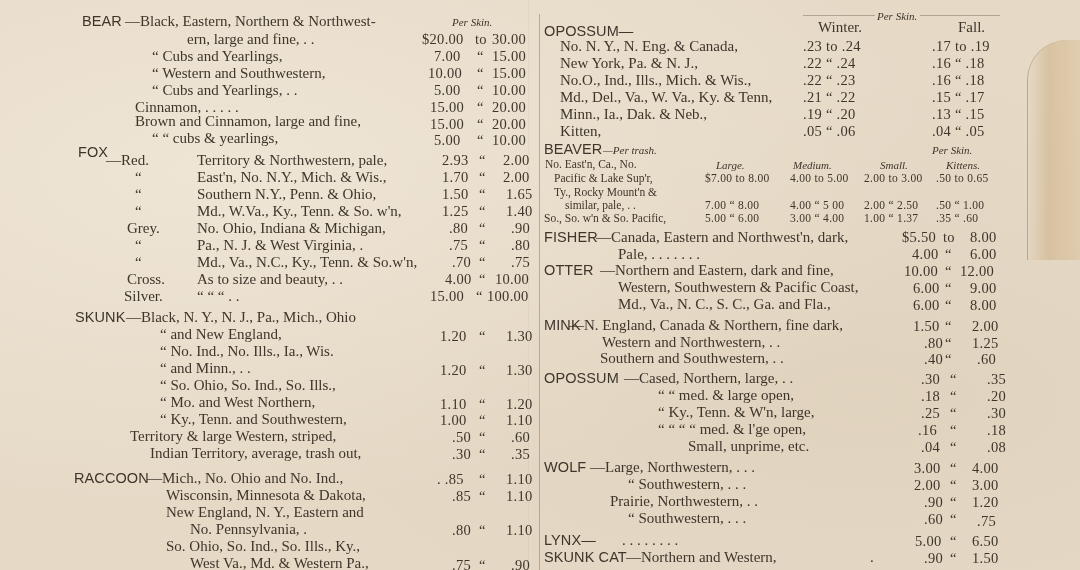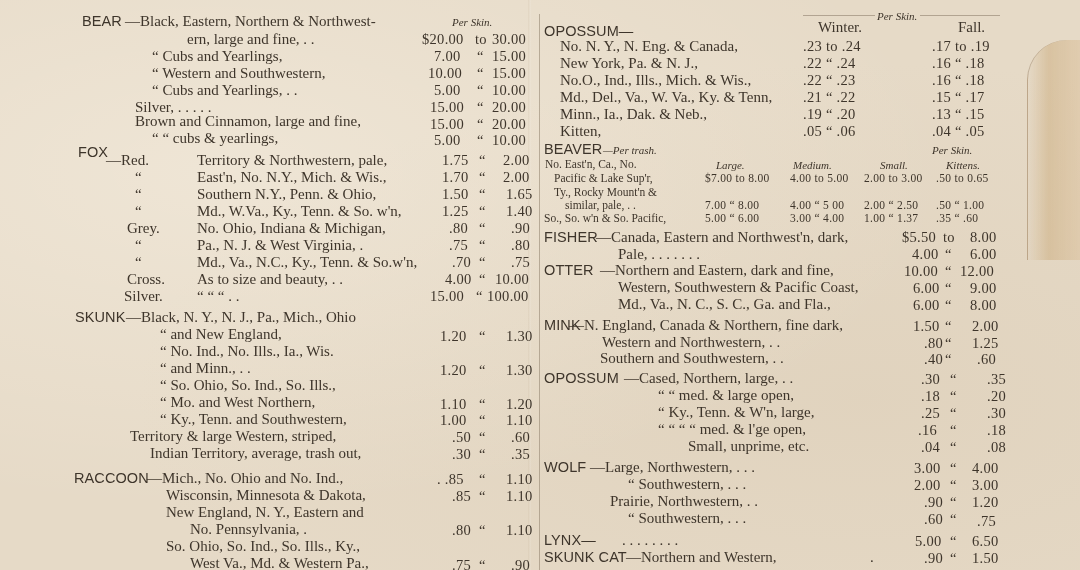--- a/index.html
+++ b/index.html
@@ -54,41 +54,41 @@
     <span class="line" style="left:152px;top:65px">“   Western and Southwestern,</span>
     <span class="val" style="left:428px;top:65px">10.00</span>
     <span class="val" style="left:477px;top:65px">“</span>
     <span class="val" style="left:492px;top:65px">15.00</span>
 
     <span class="line" style="left:152px;top:82px">“   Cubs and Yearlings,      .     .</span>
     <span class="val" style="left:434px;top:82px">5.00</span>
     <span class="val" style="left:477px;top:82px">“</span>
     <span class="val" style="left:492px;top:82px">10.00</span>
 
-    <span class="line" style="left:135px;top:99px">Silver,     .     .     .     .     .</span>
+    <span class="line" style="left:135px;top:99px">Cinnamon,     .     .     .     .     .</span>
     <span class="val" style="left:430px;top:99px">15.00</span>
     <span class="val" style="left:477px;top:99px">“</span>
     <span class="val" style="left:492px;top:99px">20.00</span>
 
     <span class="line" style="left:135px;top:113px">Brown and Cinnamon, large and fine,</span>
     <span class="val" style="left:430px;top:116px">15.00</span>
     <span class="val" style="left:477px;top:116px">“</span>
     <span class="val" style="left:492px;top:116px">20.00</span>
 
     <span class="line" style="left:152px;top:130px">“            “         cubs &amp; yearlings,</span>
     <span class="val" style="left:434px;top:132px">5.00</span>
     <span class="val" style="left:477px;top:132px">“</span>
     <span class="val" style="left:492px;top:132px">10.00</span>
   </div>
 
   <div>
     <span class="line head" style="left:78px;top:144px">FOX</span>
     <span class="line" style="left:106px;top:152px">—Red.</span>
     <span class="line" style="left:197px;top:152px">Territory &amp; Northwestern, pale,</span>
-    <span class="val" style="left:442px;top:152px">1.75</span>
+    <span class="val" style="left:442px;top:152px">2.93</span>
     <span class="val" style="left:479px;top:152px">“</span>
     <span class="val" style="left:503px;top:152px">2.00</span>
 
     <span class="line" style="left:135px;top:169px">“</span>
     <span class="line" style="left:197px;top:169px">East'n, No. N.Y., Mich. &amp; Wis.,</span>
     <span class="val" style="left:442px;top:169px">1.70</span>
     <span class="val" style="left:479px;top:169px">“</span>
     <span class="val" style="left:503px;top:169px">2.00</span>
 
     <span class="line" style="left:135px;top:186px">“</span>

